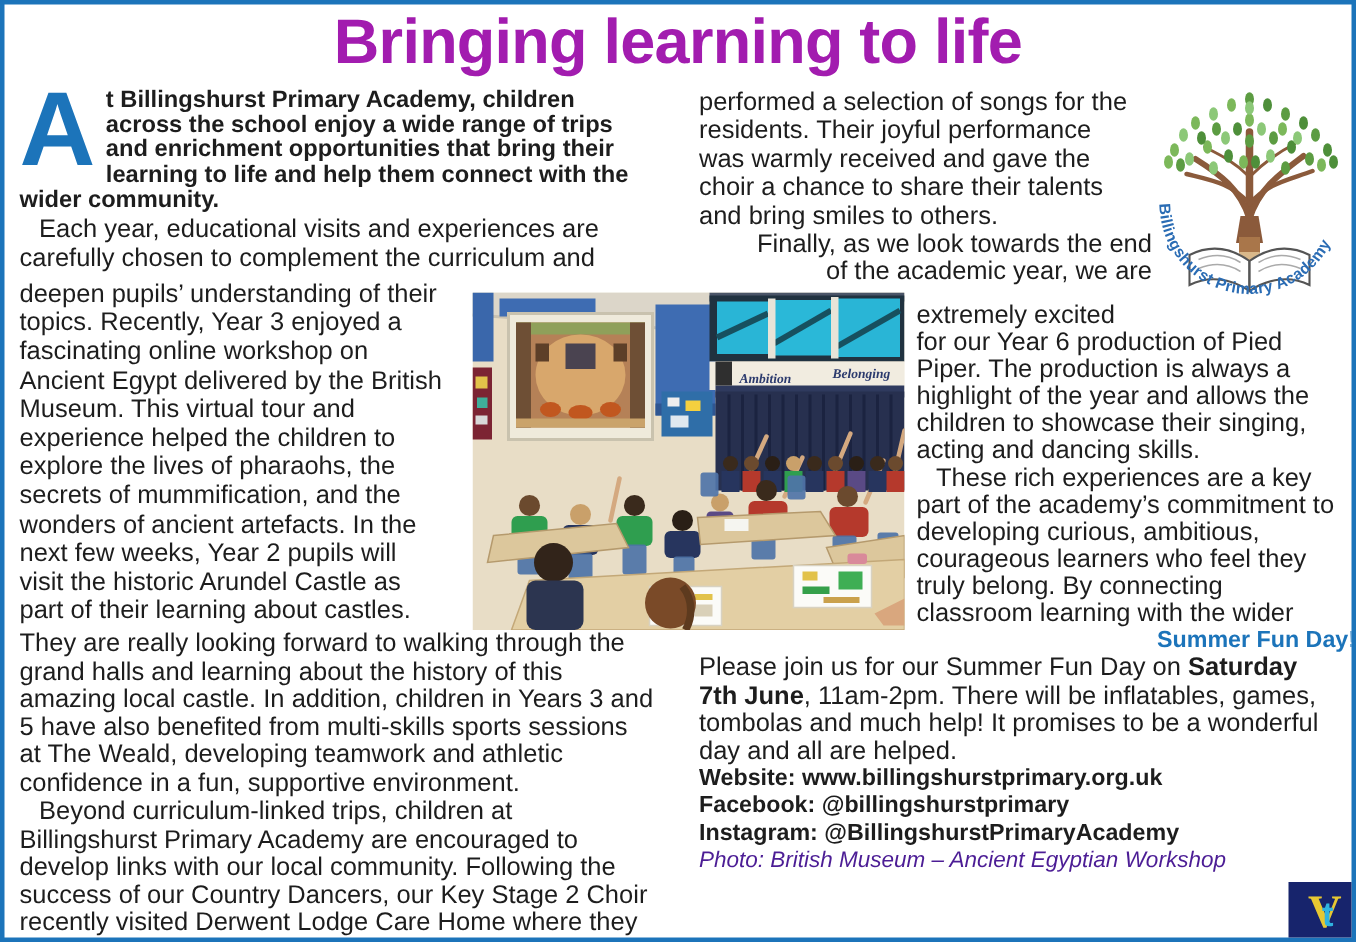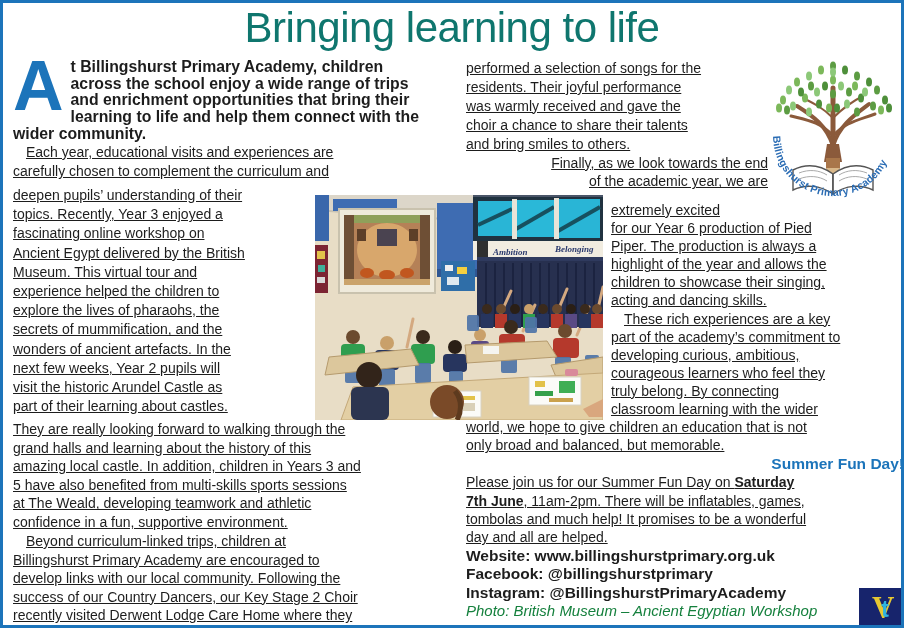--- a/index.html
+++ b/index.html
@@ -4,36 +4,36 @@
 <style>
   html,body{margin:0;padding:0;background:#ffffff;}
   .page{
     position:relative;width:904px;height:628px;box-sizing:border-box;
     background:#ffffff;border:3px solid #1c74ba;overflow:hidden;
     font-family:"Liberation Sans",sans-serif;color:#1d1d1d;
   }
   .abs{position:absolute;margin:0;}
   h1.title{
     position:absolute;top:0px;left:0;right:0;margin:0;text-align:center;
-    font-size:42px;line-height:50px;font-weight:normal;color:#0f766e;letter-spacing:-0.5px;
+    font-size:42px;line-height:50px;font-weight:bold;color:#a21caf;letter-spacing:-0.5px;
   }
-  .bt{font-size:14px;line-height:18.6px;white-space:pre-line;text-decoration:underline;}
+  .bt{font-size:17px;line-height:18.6px;white-space:pre-line;}
   .lh19{line-height:19.2px;}
   .lh189{line-height:18.9px;}
   .lh181{line-height:18.1px;}
   .lh184{line-height:18.4px;}
   .lead{font-weight:bold;font-size:15.8px;line-height:16.7px;white-space:pre-line;}
   .ind{text-indent:13px;}
   .dropcap{
     float:left;font-size:70px;line-height:50px;font-weight:bold;color:#1c74ba;
     margin:2px 7px 0 0;
   }
   .blue-head{color:#1c74ba;font-weight:bold;font-size:15.5px;line-height:18.4px;text-align:right;}
   .boldline{font-weight:bold;font-size:15.5px;line-height:18.4px;}
-  .credit{font-style:italic;font-size:15px;line-height:18.4px;color:#15803d;}
+  .credit{font-style:italic;font-size:15px;line-height:18.4px;color:#4c1d95;}
   .summer p,.summer div{margin:0;}
   .vt{
     position:absolute;left:856px;top:585px;width:43px;height:38px;background:#17246c;
     display:flex;align-items:center;justify-content:center;
   }
   .vt .v{color:#e7c832;font-family:"Liberation Serif",serif;font-weight:bold;font-size:31px;line-height:31px;}
   .vt .t{color:#2fb3e0;font-family:"Liberation Sans",sans-serif;font-weight:bold;font-size:23px;line-height:23px;margin-left:-13px;margin-top:5px;}
 </style>
 </head>
 <body>
@@ -96,22 +96,20 @@
 acting and dancing skills.</p>
     <p class="bt lh181 ind" style="margin:0;">These rich experiences are a key
 part of the academy’s commitment to
 developing curious, ambitious,
 courageous learners who feel they
 truly belong. By connecting
 classroom learning with the wider</p>
   </div>
 
   <div class="abs summer" style="left:463px;top:415px;width:438px;">
-    <p class="bt lh184">world, we hope to give children an education that is not
-only broad and balanced, but memorable.</p>
     <div class="blue-head">Summer Fun Day!</div>
     <p class="bt lh184"><span>Please join us for our Summer Fun Day on </span><b>Saturday</b><br><b>7th June</b><span>, 11am-2pm. There will be inflatables, games,</span><br><span>tombolas and much help! It promises to be a wonderful</span><br><span>day and all are helped.</span></p>
     <div class="boldline">Website: www.billingshurstprimary.org.uk</div>
     <div class="boldline">Facebook: @billingshurstprimary</div>
     <div class="boldline">Instagram: @BillingshurstPrimaryAcademy</div>
     <div class="credit">Photo: British Museum – Ancient Egyptian Workshop</div>
   </div>
 
   <svg class="abs" style="left:312px;top:192px;" width="288" height="225" viewBox="0 0 288 225">
     <rect x="0" y="0" width="288" height="225" fill="#e8ddc6"></rect>

